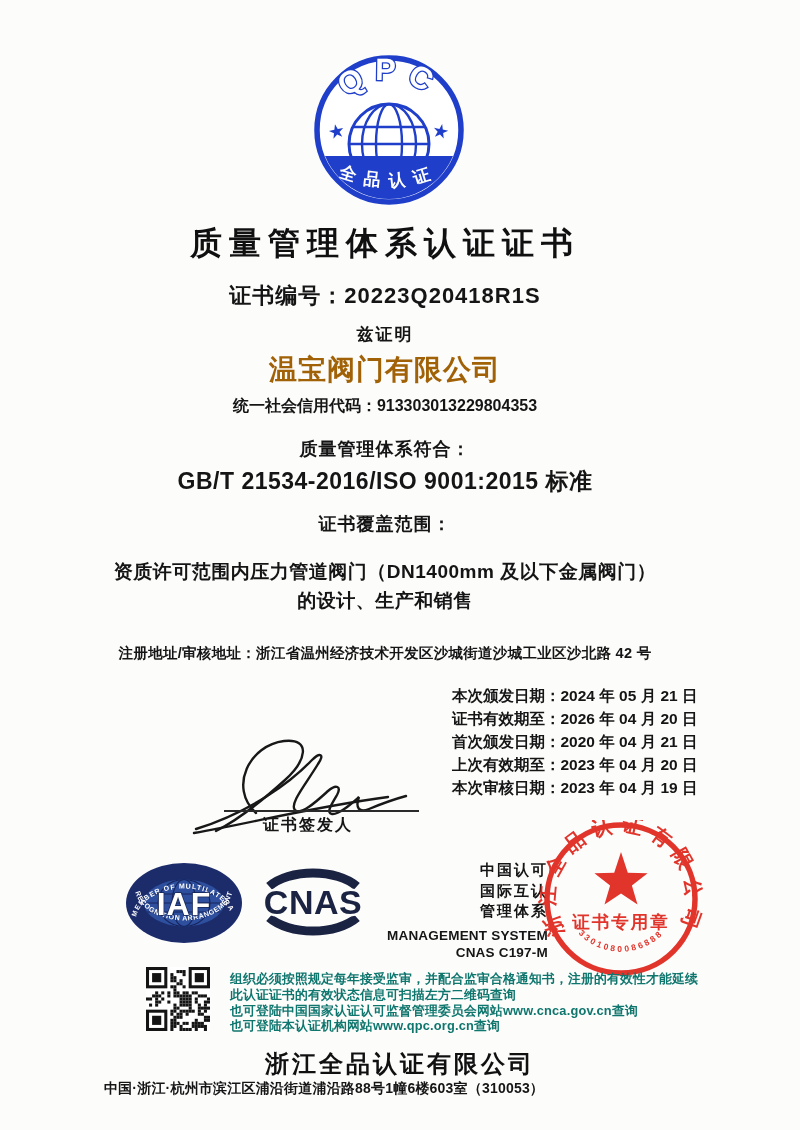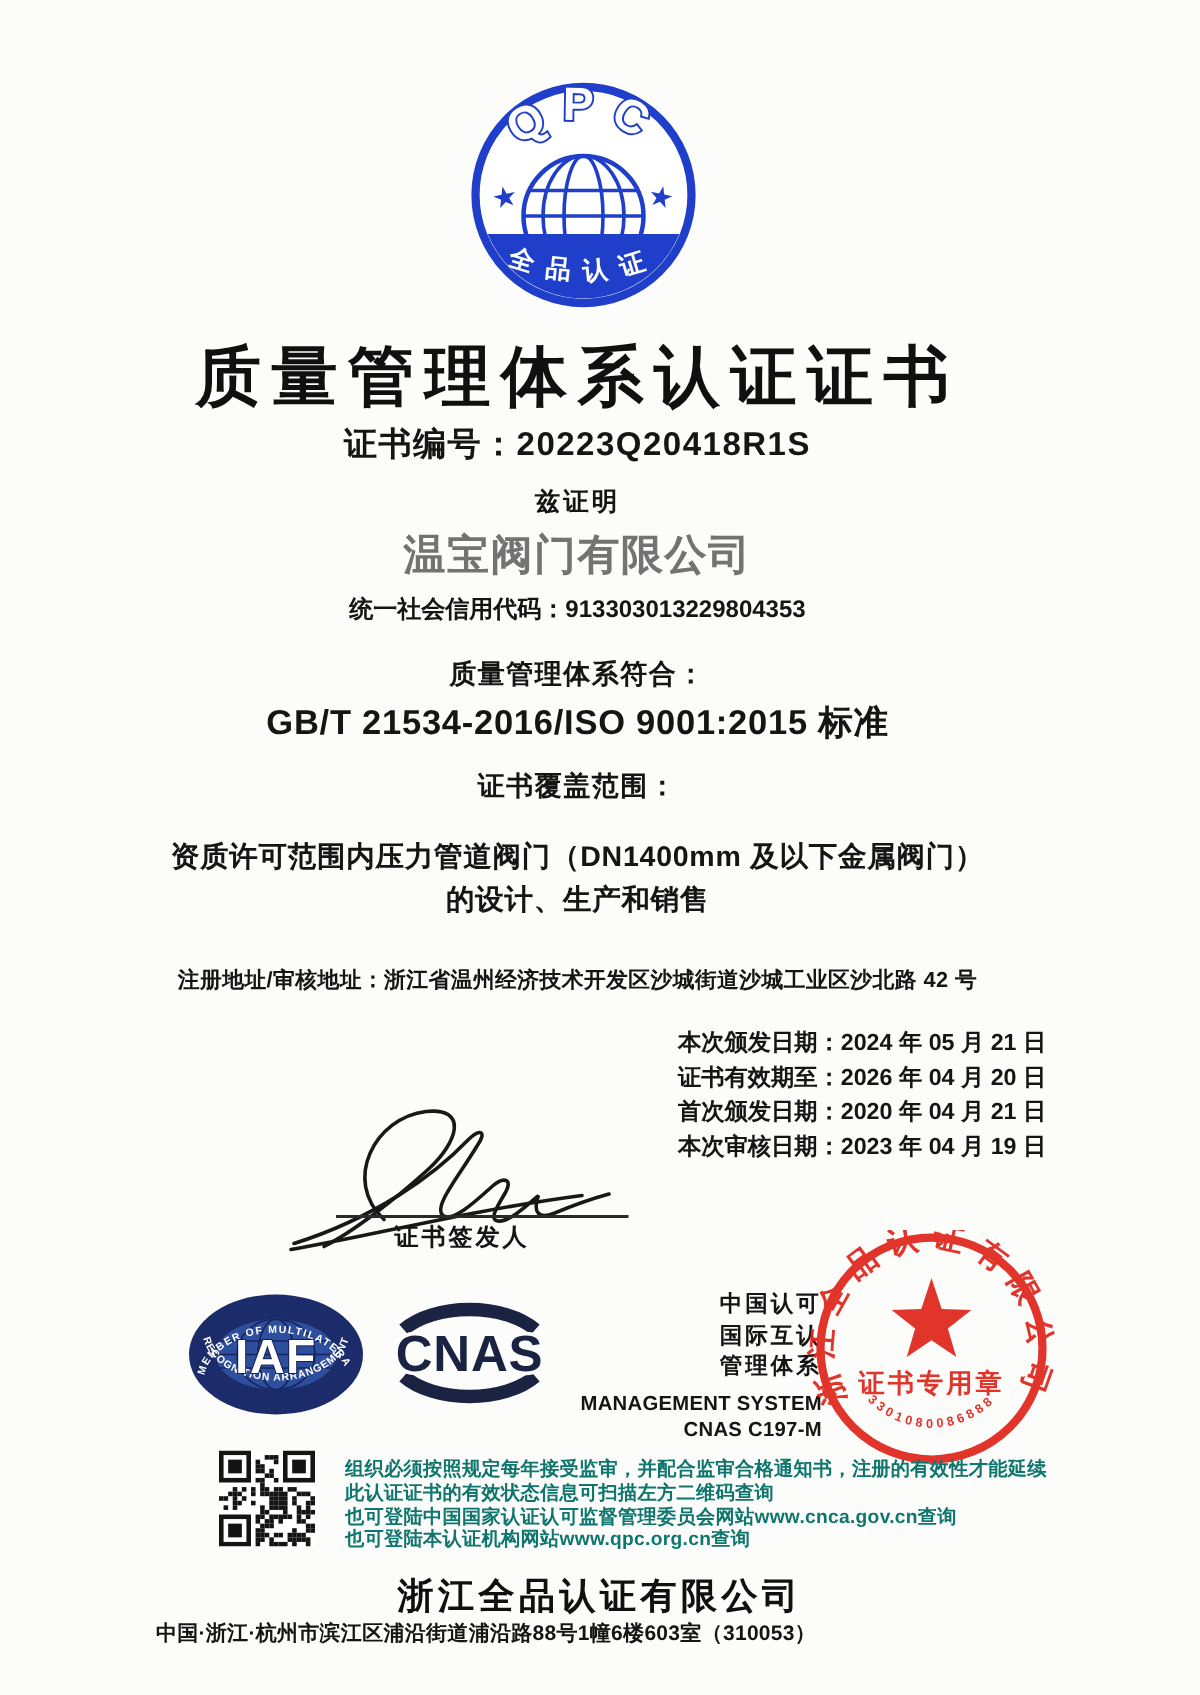--- a/index.html
+++ b/index.html
@@ -9,25 +9,25 @@
     background:#fcfcfb;
     font-family:"Liberation Sans","DejaVu Sans",sans-serif;
     color:#151515;
     overflow:hidden;
   }
   .content{position:absolute;left:0;top:0;width:770px;}
   .ctr{text-align:center;}
   .abs{position:absolute;}
   .title{
     top:222px;left:0;width:770px;
-    font-size:44px;font-weight:800;letter-spacing:7px;color:#101010;
+    font-size:32px;font-weight:800;letter-spacing:7px;color:#101010;
   }
   .certno{top:281px;left:0;width:770px;font-size:22px;font-weight:700;letter-spacing:1px;}
   .certify{top:323px;left:0;width:770px;font-size:17px;font-weight:700;letter-spacing:2px;}
-  .company{top:351px;left:0;width:770px;font-size:28px;font-weight:700;letter-spacing:1px;color:#737373;}
+  .company{top:351px;left:0;width:770px;font-size:28px;font-weight:700;letter-spacing:1px;color:#a16207;}
   .credit{top:396px;left:0;width:770px;font-size:16px;font-weight:700;}
   .system{top:437px;left:0;width:770px;font-size:18px;font-weight:700;letter-spacing:1px;}
   .standard{top:466px;left:0;width:770px;font-size:23px;font-weight:800;letter-spacing:0.5px;}
   .scopelabel{top:512px;left:0;width:770px;font-size:18px;font-weight:700;letter-spacing:1px;}
   .scope{top:557px;left:0;width:770px;font-size:19px;font-weight:700;line-height:29px;letter-spacing:0.5px;}
   .address{top:644px;left:0;width:770px;font-size:14.5px;font-weight:700;letter-spacing:0.3px;}
   .dates{top:684px;left:452px;font-size:15.5px;font-weight:700;line-height:23px;white-space:nowrap;}
   .dates .row{display:flex;}
   .sig-line{top:810px;left:224px;width:195px;height:2px;background:#2a2a2a;}
   .signer{top:815px;left:227px;width:162px;text-align:center;font-size:16px;font-weight:700;letter-spacing:2px;}
@@ -113,20 +113,24 @@
       <span>本次颁发日期：</span>
         <span>2024 年 05 月 21 日</span>
     </div>
     <div class="row">
       <span>证书有效期至：</span>
         <span>2026 年 04 月 20 日</span>
     </div>
     <div class="row">
       <span>首次颁发日期：</span>
         <span>2020 年 04 月 21 日</span>
+    </div>
+    <div class="row">
+      <span>上次有效期至：</span>
+        <span>2023 年 04 月 20 日</span>
     </div>
     <div class="row">
       <span>本次审核日期：</span>
         <span>2023 年 04 月 19 日</span>
     </div>
   </div>
 
   <svg class="abs" style="left:192px;top:733px;" width="232" height="102" viewBox="0 0 232 102">
     <g fill="none" stroke="#181818" stroke-width="2.4" stroke-linecap="round">
       <path d="M 64,80 C 36,54 58,12 92,8 C 120,5 114,28 93,47 C 72,66 44,88 24,98"></path>

